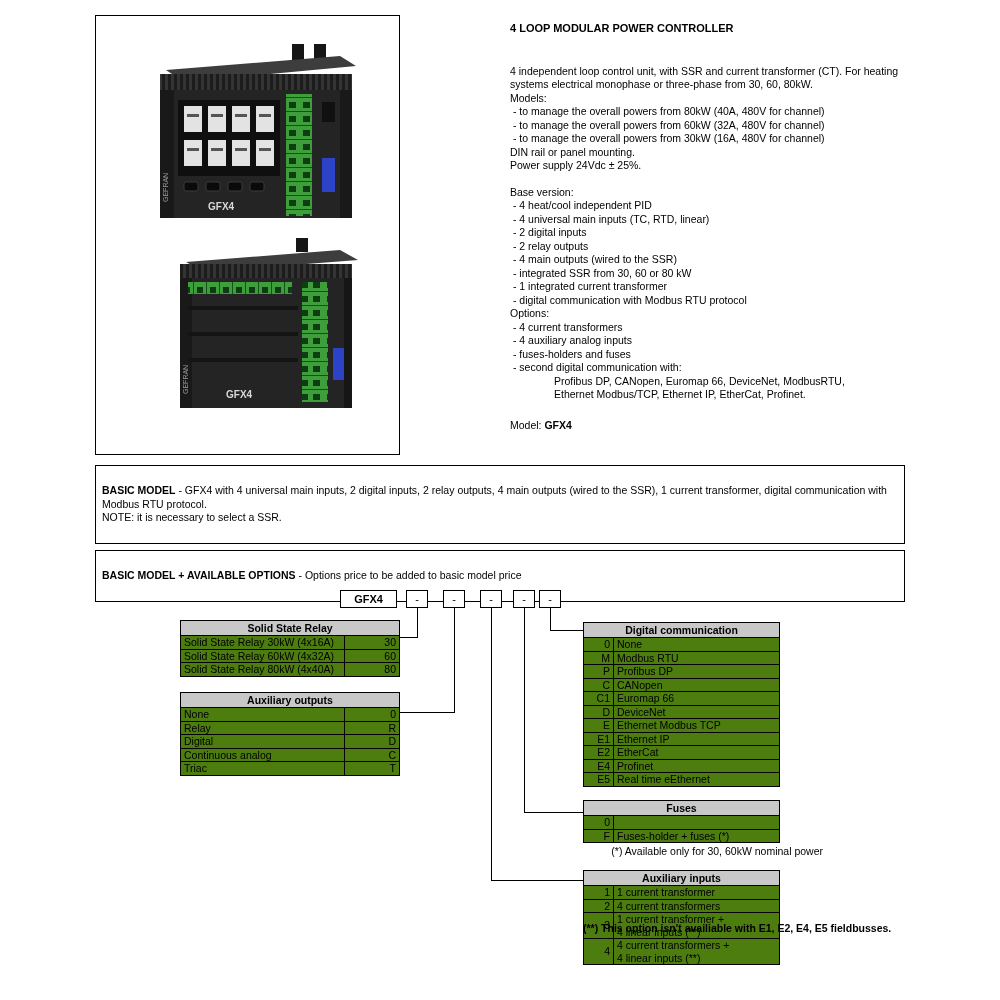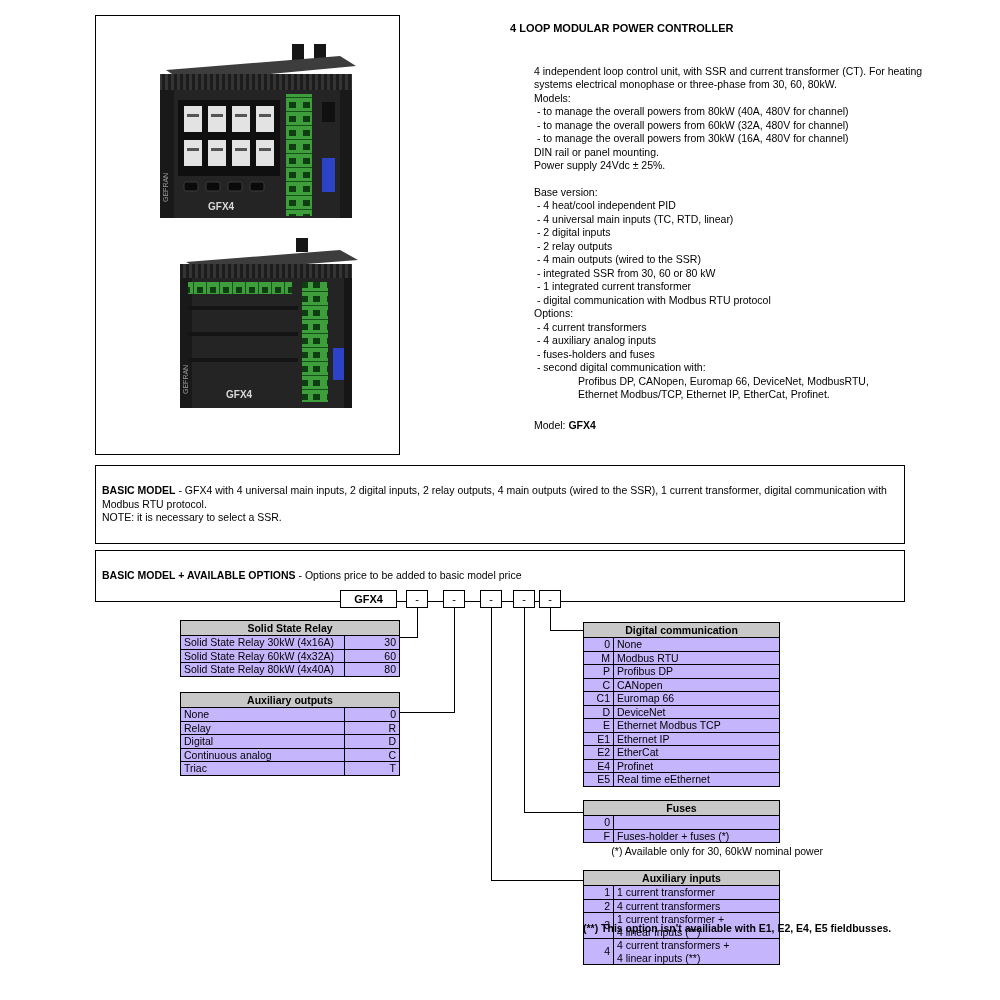--- a/index.html
+++ b/index.html
@@ -9,42 +9,42 @@
     font-family:"Liberation Sans", sans-serif; font-size:10.5px; color:#000;
   }
   .bold { font-weight:bold; }
 
   
   .photo-box { position:absolute; left:95px; top:15px; width:305px; height:440px; border:1px solid #000; background:#fff; }
   .photo { position:absolute; }
 
   
   .desc { position:absolute; left:510px; top:22px; width:420px; line-height:13.5px; }
-  .desc .line { white-space:pre-wrap;margin-left:24px; }
+  .desc .line { white-space:pre-wrap; }
   .desc-title { font-weight:bold; margin-bottom:29px; font-size:11px; }
   .desc .gap { height:13px; }
   .desc .gap-lg { height:17px; }
   .desc .indent { padding-left:44px; }
 
   
   .wide-box { position:absolute; left:95px; width:810px; border:1px solid #000; padding:18px 6px; line-height:13.5px; background:#fff; }
   #basic-box { top:465px; }
   #options-box { top:550px; }
 
   
   .code-box { position:absolute; height:18px; border:1px solid #000; text-align:center; line-height:16px; font-size:11px; background:#fff; }
   .model-code { left:340px; top:590px; width:57px; font-weight:bold; }
   .dash { top:590px; width:22px; }
 
   
   .vline { position:absolute; width:1px; background:#000; }
   .hline { position:absolute; height:1px; background:#000; }
 
   
-  table.otable { position:absolute; border-collapse:collapse; font-size:10.5px; background:#c4b5fd; }
+  table.otable { position:absolute; border-collapse:collapse; font-size:10.5px; background:#4d7c0f; }
   .otable th { background:#c8c8c8; border:1px solid #000; font-weight:bold; text-align:center; padding:1px 2px; font-size:10.5px; }
   .otable td { border:1px solid #000; padding:0 3px; line-height:12.5px; white-space:pre-line; vertical-align:middle; }
   .otable td.code { text-align:right; }
   .left-table td.code { width:55px; }
   .right-table td.code { width:30px; }
 
   .note { position:absolute; font-size:10.5px; }
   #fuses-note { left:583px; top:845px; width:240px; text-align:right; }
   #auxin-note { left:583px; top:922px; white-space:nowrap;font-weight:bold; }
 </style>

